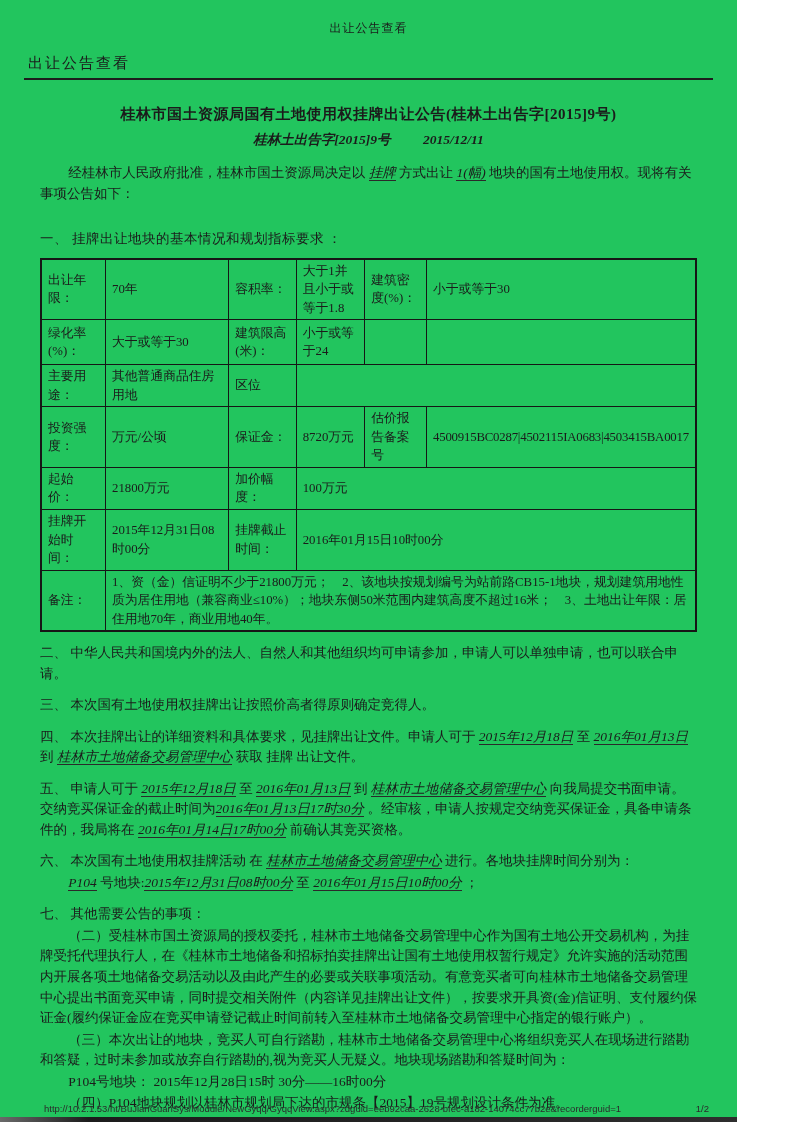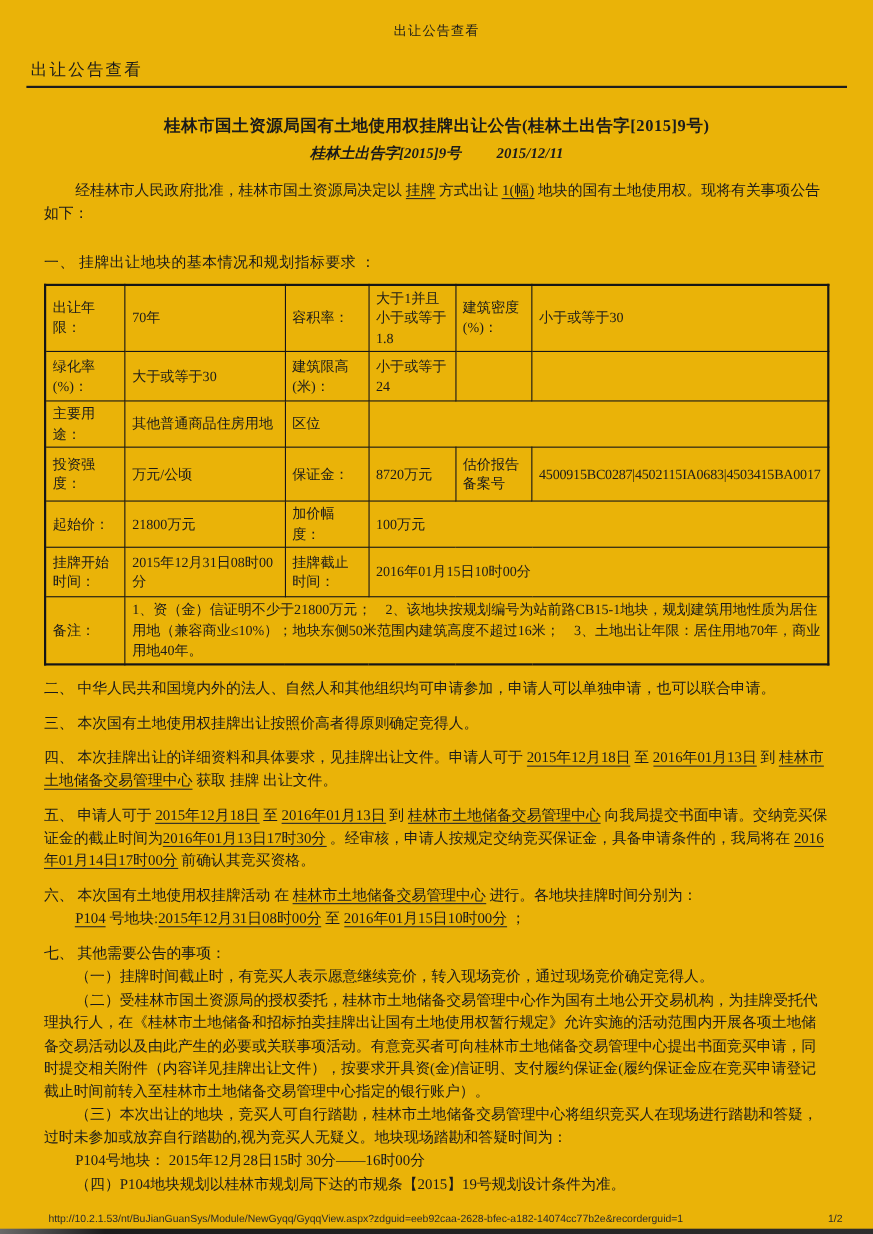--- a/index.html
+++ b/index.html
@@ -1,29 +1,29 @@
 <!DOCTYPE html>
 <html><head>
 <meta charset="utf-8">
 <style>
   html,body{margin:0;padding:0;background:#ffffff;}
-  .page{position:relative;width:794px;height:1122px;background:#eab308;overflow:hidden;
+  .page{position:relative;width:737px;height:1122px;background:#22c55e;overflow:hidden;
         font-family:"Liberation Serif","DejaVu Serif",serif;color:#1b1b1b;}
   .print-header{padding-top:20px;text-align:center;font-size:12px;letter-spacing:1px;}
   .page-heading{margin:17px 28px 5px 28px;font-size:15px;letter-spacing:2px;}
   hr.heading-rule{border:none;border-top:2px solid #1d1d1d;margin:0 24px;}
   .content{margin:0 40px;}
   .title{text-align:center;font-size:15px;font-weight:bold;margin:25px 0 7px 0;letter-spacing:.5px;}
   .subtitle{text-align:center;font-size:13.5px;font-weight:bold;margin:0 0 14px 0;font-style:italic;}
   .docgap{display:inline-block;width:2.4em;}
   p{margin:0;font-size:13.5px;line-height:1.52;}
   .indent{text-indent:2.1em;}
   .sec{margin-top:11px;}
   .sec-heading{margin-top:25px;letter-spacing:.5px;}
-  .u{border-bottom:1.2px solid #2a2a2a;padding-bottom:0;}
+  .u{border-bottom:1.2px solid #2a2a2a;padding-bottom:0;font-style:italic;}
   table.info{width:100%;border-collapse:collapse;margin-top:8px;border:2px solid #161616;}
   table.info td{border:1.6px solid #161616;padding:2px 6px;font-size:12.8px;line-height:1.45;vertical-align:middle;}
   tr.h24 td{height:24px;} tr.h40 td{height:40px;} tr.h44 td{height:44px;} tr.h48 td{height:48px;}
   td.serials{font-size:11.6px;white-space:nowrap;padding:2px 1px;letter-spacing:-.2px;overflow:visible;}
   .sub{text-indent:2.1em;margin-top:1px;}
   .footer{position:absolute;left:44px;right:28px;bottom:8px;display:flex;justify-content:space-between;
           align-items:flex-end;font-family:"Liberation Sans","DejaVu Sans",sans-serif;font-size:9.5px;color:#2b2b2b;}
   .footer-url{white-space:nowrap;overflow:hidden;max-width:650px;}
   .scan-bar{position:absolute;left:0;right:0;bottom:0;height:5px;
             background:linear-gradient(to right,#6a6a6a,#1c1c1c 12%,#242424 60%,#2e2e2e);}
@@ -115,21 +115,20 @@
     <p class="sec">三、 本次国有土地使用权挂牌出让按照价高者得原则确定竞得人。</p>
 
     <p class="sec"><span>四、 本次挂牌出让的详细资料和具体要求，见挂牌出让文件。申请人可于 </span><span class="u">2015年12月18日</span><span> 至 </span><span class="u">2016年01月13日</span><span> 到 </span><span class="u">桂林市土地储备交易管理中心</span><span> 获取 挂牌 出让文件。</span></p>
 
     <p class="sec"><span>五、 申请人可于 </span><span class="u">2015年12月18日</span><span> 至 </span><span class="u">2016年01月13日</span><span> 到 </span><span class="u">桂林市土地储备交易管理中心</span><span> 向我局提交书面申请。交纳竞买保证金的截止时间为</span><span class="u">2016年01月13日17时30分</span><span> 。经审核，申请人按规定交纳竞买保证金，具备申请条件的，我局将在 </span><span class="u">2016年01月14日17时00分</span><span> 前确认其竞买资格。</span></p>
 
     <p class="sec"><span>六、 本次国有土地使用权挂牌活动 在 </span><span class="u">桂林市土地储备交易管理中心</span><span> 进行。各地块挂牌时间分别为：</span></p>
     <p class="sub"><span class="u">P104</span><span> 号地块:</span><span class="u">2015年12月31日08时00分</span><span> 至 </span><span class="u">2016年01月15日10时00分</span><span> ；</span></p>
 
     <p class="sec">七、 其他需要公告的事项：</p>
-    <p class="sub">（一）挂牌时间截止时，有竞买人表示愿意继续竞价，转入现场竞价，通过现场竞价确定竞得人。</p>
     <p class="sub">（二）受桂林市国土资源局的授权委托，桂林市土地储备交易管理中心作为国有土地公开交易机构，为挂牌受托代理执行人，在《桂林市土地储备和招标拍卖挂牌出让国有土地使用权暂行规定》允许实施的活动范围内开展各项土地储备交易活动以及由此产生的必要或关联事项活动。有意竞买者可向桂林市土地储备交易管理中心提出书面竞买申请，同时提交相关附件（内容详见挂牌出让文件），按要求开具资(金)信证明、支付履约保证金(履约保证金应在竞买申请登记截止时间前转入至桂林市土地储备交易管理中心指定的银行账户）。</p>
     <p class="sub">（三）本次出让的地块，竞买人可自行踏勘，桂林市土地储备交易管理中心将组织竞买人在现场进行踏勘和答疑，过时未参加或放弃自行踏勘的,视为竞买人无疑义。地块现场踏勘和答疑时间为：</p>
     <p class="sub">P104号地块： 2015年12月28日15时 30分——16时00分</p>
     <p class="sub">（四）P104地块规划以桂林市规划局下达的市规条【2015】19号规划设计条件为准。</p>
 
   </div>
 
   <div class="footer">
     <span class="footer-url">http://10.2.1.53/nt/BuJianGuanSys/Module/NewGyqq/GyqqView.aspx?zdguid=eeb92caa-2628-bfec-a182-14074cc77b2e&amp;recorderguid=1</span>
     <span class="footer-page">1/2</span>

